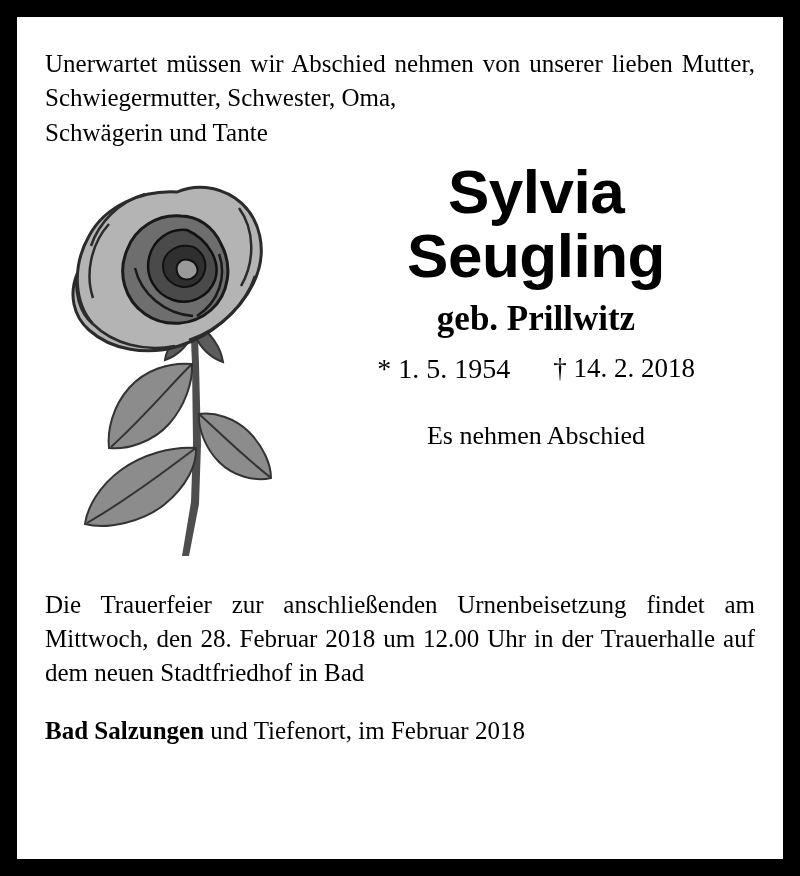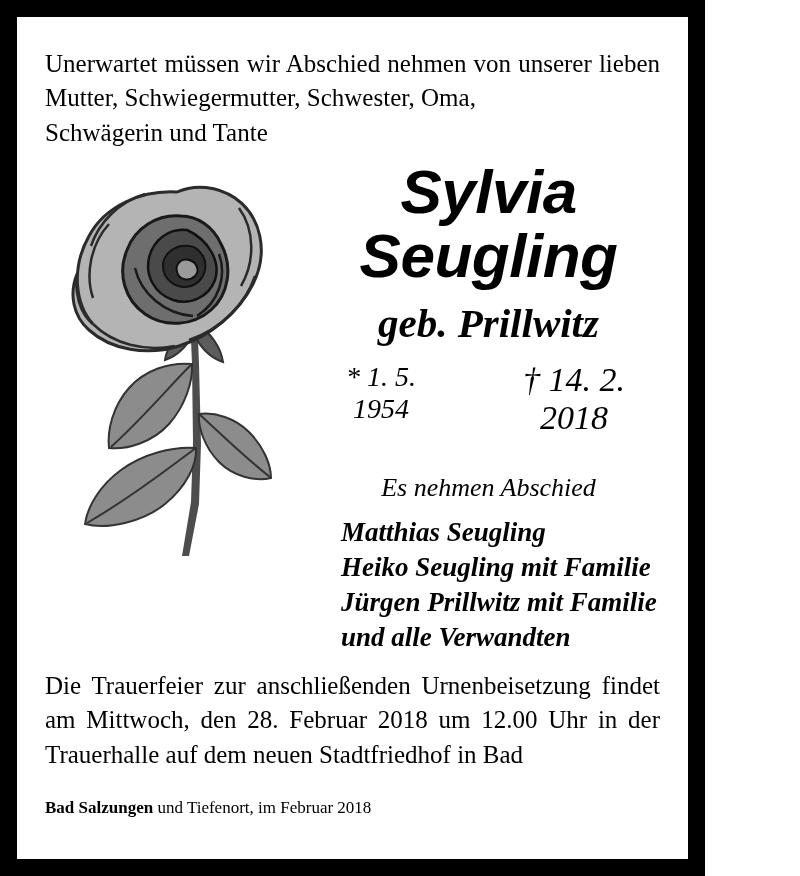--- a/index.html
+++ b/index.html
@@ -9,21 +9,21 @@
   }
   body {
     width: 800px;
     height: 876px;
     font-family: "Liberation Serif", serif;
     color: #000000;
     overflow: hidden;
   }
   .obituary {
     position: relative;
-    width: 705px;
+    width: 800px;
     height: 876px;
     box-sizing: border-box;
     background: #000000;
     padding: 14px;
   }
   .obituary-inner {
     position: relative;
     width: 100%;
     height: 100%;
     box-sizing: border-box;
@@ -56,69 +56,68 @@
   }
   .rose-svg {
     position: absolute;
     left: 4px;
     top: 10px;
   }
   .names-col {
     flex: 1 1 auto;
     text-align: center;
     padding-top: 6px;
-    font-style: italic;
   }
   .name-main {
     font-family: "Liberation Sans", sans-serif;
     font-weight: bold;
     font-size: 62px;
     line-height: 1.04;
     letter-spacing: -0.5px;
   }
   .name-maiden {
     font-family: "Liberation Serif", serif;
     font-weight: bold;
-    font-size: 41px;
+    font-size: 35px;
     margin-top: 10px;
   }
   .dates {
     font-size: 28px;
     margin-top: 14px;
     display: flex;
     justify-content: center;
     gap: 43px;
   }
   .dates .dagger {
-    font-size: 34px;
+    font-size: 27px;
   }
   .mourn-intro {
     font-size: 26px;
     margin-top: 36px;
   }
   .mourners {
     font-weight: bold;
     font-size: 27px;
     line-height: 1.3;
     margin-top: 12px;
     text-align: left;
     padding-left: 24px;
   }
   .ceremony {
     font-size: 25px;
     line-height: 1.37;
     text-align: justify;
     text-justify: inter-word;
-    margin-top: 14px;
+    margin-top: 4px;
   }
   .ceremony .last-line {
     display: block;
   }
   .place-line {
-    font-size: 17px;
+    font-size: 25px;
     margin-top: 26px;
   }
   .place-line b {
     font-weight: bold;
   }
 </style>
 </head>
 <body>
 
 <div class="obituary">
@@ -166,26 +165,20 @@
 
       <div class="names-col">
         <div class="name-main">Sylvia</div>
         <div class="name-main">Seugling</div>
         <div class="name-maiden">geb. Prillwitz</div>
         <div class="dates">
           <span>* 1. 5. 1954</span>
           <span class="dagger">† 14. 2. 2018</span>
         </div>
         <div class="mourn-intro">Es nehmen Abschied</div>
-        <div class="mourners">
-          <div>Matthias Seugling</div>
-          <div>Heiko Seugling mit Familie</div>
-          <div>Jürgen Prillwitz mit Familie</div>
-          <div>und alle Verwandten</div>
-        </div>
       </div>
 
     </div>
 
     <div class="ceremony">
       <span>Die Trauerfeier zur anschließenden Urnenbeisetzung findet am Mittwoch, den 28. Februar 2018 um 12.00 Uhr in der Trauerhalle auf dem neuen Stadtfriedhof in Bad</span>
     </div>
 
     <div class="place-line">
       <b>Bad Salzungen</b><span> und Tiefenort, im Februar 2018</span>

